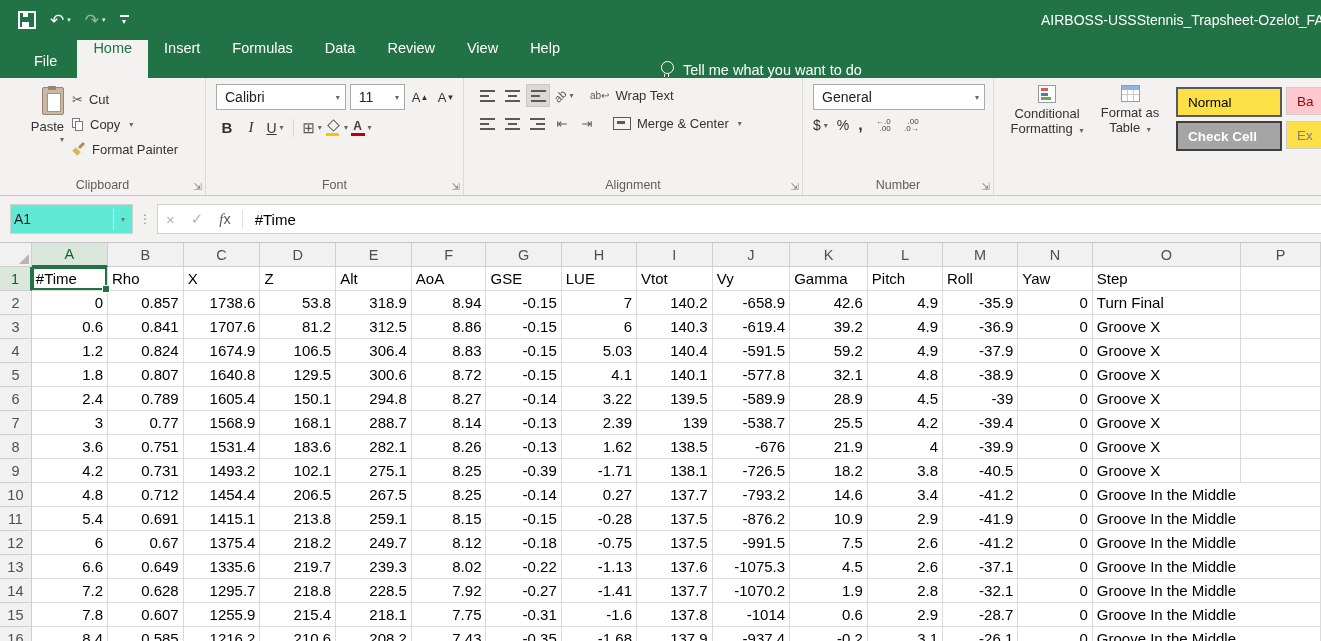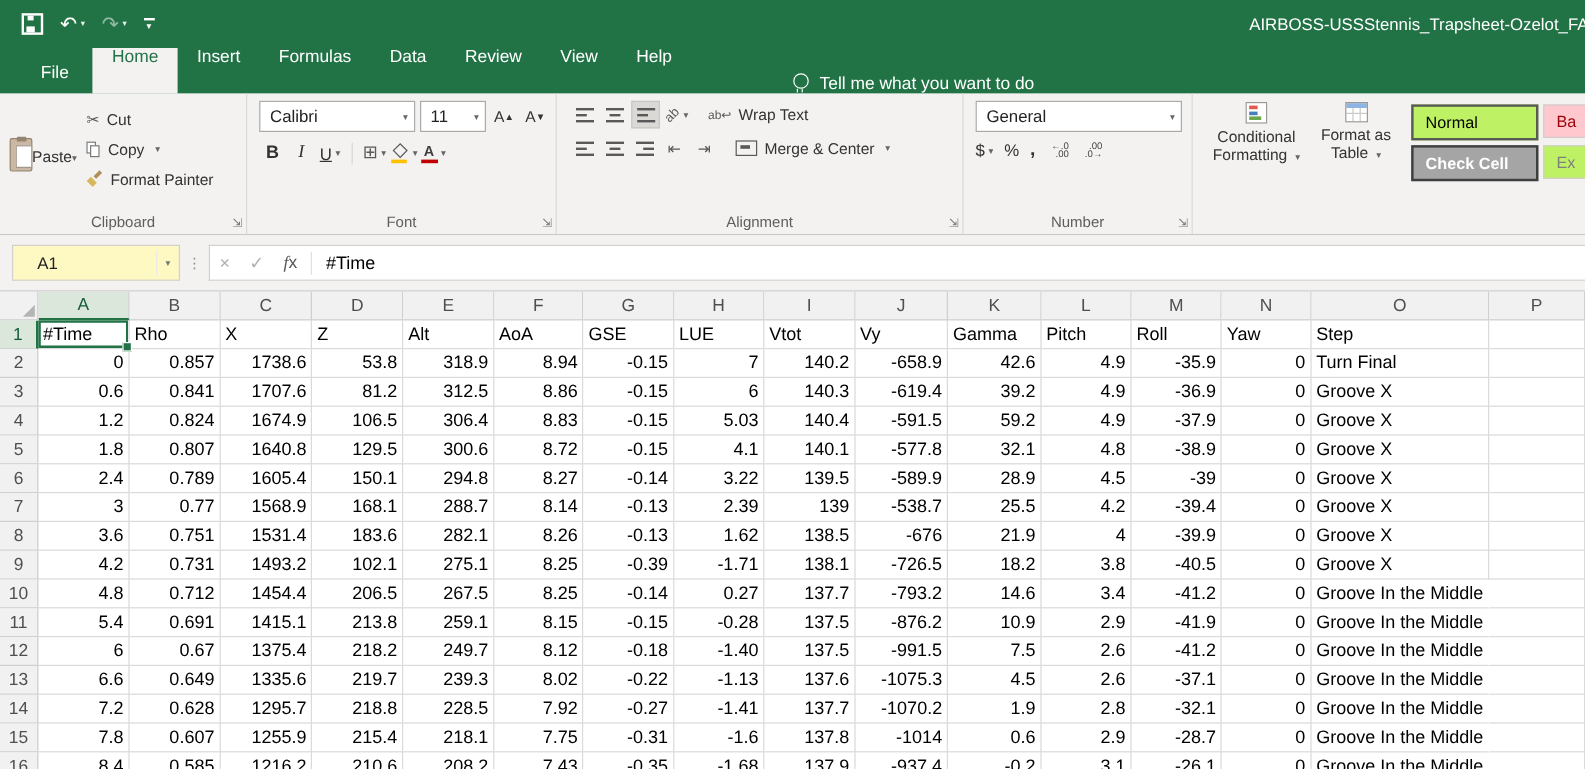--- a/index.html
+++ b/index.html
@@ -37,21 +37,21 @@
   .gbody{flex:1;display:flex;}
   .glabel{height:21px;display:flex;align-items:center;justify-content:center;color:#605e5c;font-size:12.5px;}
   .launcher{position:absolute;right:3px;bottom:3px;font-size:10px;color:#7a7876;line-height:10px;}
   .dd{font-size:8px;color:#666;margin-left:3px;}
   .iconbtn{min-width:22px;height:21px;display:flex;align-items:center;justify-content:center;cursor:default;}
   .iconbtn.on{background:#dbd9d6;border:1px solid #c8c6c3;}
 
   
   .g-clipboard{width:205px;}
   .g-clipboard .gbody{padding:5px 4px 0 8px;}
-  .bigbtn{width:56px;display:flex;flex-direction:row;align-items:center;padding-top:4px;font-size:13px;color:#333;cursor:default;}
+  .bigbtn{width:56px;display:flex;flex-direction:column;align-items:flex-end;padding-top:4px;font-size:13px;color:#333;cursor:default;}
   .bigbtn .dd{margin:1px 0 0 0;}
   .ic-paste{width:20px;height:26px;position:relative;background:#cbb8a4;border:1px solid #93856f;border-radius:2px;margin-bottom:4px;}
   .ic-paste::before{content:"";position:absolute;top:-2px;left:5px;width:8px;height:4px;background:#93856f;border-radius:1px;}
   .ic-paste::after{content:"";position:absolute;left:4px;top:5px;width:12px;height:17px;background:#fff;border:1px solid #a09588;}
   .smallcol{display:flex;flex-direction:column;margin-left:8px;padding-top:6px;gap:5px;}
   .smallbtn{display:flex;align-items:center;gap:6px;font-size:13px;color:#333;height:20px;cursor:default;}
   .ic-cut{font-size:13px;color:#595959;}
   .ic-copy{width:12px;height:13px;position:relative;display:inline-block;}
   .ic-copy::before{content:"";position:absolute;left:0;top:0;width:6px;height:8px;border:1px solid #7a7a7a;background:#fff;}
   .ic-copy::after{content:"";position:absolute;left:3px;top:3px;width:6px;height:8px;border:1px solid #7a7a7a;background:#fff;}
@@ -126,29 +126,29 @@
   .fatw{width:76px;}
   .ic-cf{width:16px;height:16px;border:1px solid #9a9a9a;background:#fff;position:relative;display:inline-block;}
   .ic-cf::before{content:"";position:absolute;left:2px;top:2px;width:7px;height:3px;background:#e05a4e;box-shadow:0 5px 0 #4a7ebb;}
   .ic-cf::after{content:"";position:absolute;left:2px;bottom:2px;width:10px;height:3px;background:#6aa84f;}
   .ic-fat{width:17px;height:15px;border:1px solid #9a9a9a;display:inline-block;
     background:linear-gradient(#8eb4e3,#8eb4e3) 0 0/17px 4px no-repeat,
       linear-gradient(#c9c9c9,#c9c9c9) 0 8px/17px 1px no-repeat,
       linear-gradient(#c9c9c9,#c9c9c9) 5px 0/1px 15px no-repeat,
       linear-gradient(#c9c9c9,#c9c9c9) 11px 0/1px 15px no-repeat,#fff;}
   .gallery{display:grid;grid-template-columns:106px 106px;gap:4px;margin-left:8px;margin-top:4px;width:230px;}
-  .chip{height:26px;display:flex;align-items:center;padding-left:10px;font-size:13.5px;background:#bef264;border:1px solid #d0cecc;white-space:nowrap;cursor:default;}
+  .chip{height:26px;display:flex;align-items:center;padding-left:10px;font-size:13.5px;background:#fde047;border:1px solid #d0cecc;white-space:nowrap;cursor:default;}
   .chip.normal{border:2px solid #595959;color:#000;}
   .chip.bad{background:#ffc7ce;color:#9c0006;}
   .chip.check{background:#a5a5a5;color:#fff;font-weight:bold;border:2px solid #3f3f3f;}
   .chip.expl{color:#7f7f7f;}
 
   
   .formulabar{height:46px;background:#f3f2f1;display:flex;align-items:center;padding-left:10px;border-bottom:1px solid #c6c6c6;}
-  .namebox{width:118px;height:28px;background:#fef9c3;border:1px solid #d2d0ce;display:flex;align-items:center;padding-left:20px;font-size:14px;color:#222;cursor:default;}
+  .namebox{width:118px;height:28px;background:#5eead4;border:1px solid #d2d0ce;display:flex;align-items:center;padding-left:3px;font-size:14px;color:#222;cursor:default;}
   .namebox .dd{margin-left:auto;padding:6px 7px;border-left:1px solid #eceae8;color:#777;}
   .fb-dots{color:#8a8886;font-size:12px;margin:0 6px;}
   .fb-field{flex:1;height:28px;background:#fff;border:1px solid #d2d0ce;border-right:none;display:flex;align-items:center;}
   .fb-ic{padding:0 8px;color:#b3b1af;font-size:15px;cursor:default;}
   .fb-ic.fx{color:#555;font-size:14.5px;}
   .fb-ic.fx i{font-family:"Liberation Serif",serif;}
   .fb-sep{width:1px;height:19px;background:#e1dfdd;margin:0 3px;}
   .fb-content{margin-left:9px;font-size:15px;color:#000;}
 
   
@@ -655,21 +655,21 @@
           </tr>
           <tr>
             <th>12</th>
             <td class="num">6</td>
             <td class="num">0.67</td>
             <td class="num">1375.4</td>
             <td class="num">218.2</td>
             <td class="num">249.7</td>
             <td class="num">8.12</td>
             <td class="num">-0.18</td>
-            <td class="num">-1.40</td>
+            <td class="num">-0.75</td>
             <td class="num">137.5</td>
             <td class="num">-991.5</td>
             <td class="num">7.5</td>
             <td class="num">2.6</td>
             <td class="num">-41.2</td>
             <td class="num">0</td>
             <td class="spill">Groove In the Middle</td>
             <td></td>
           </tr>
           <tr>

